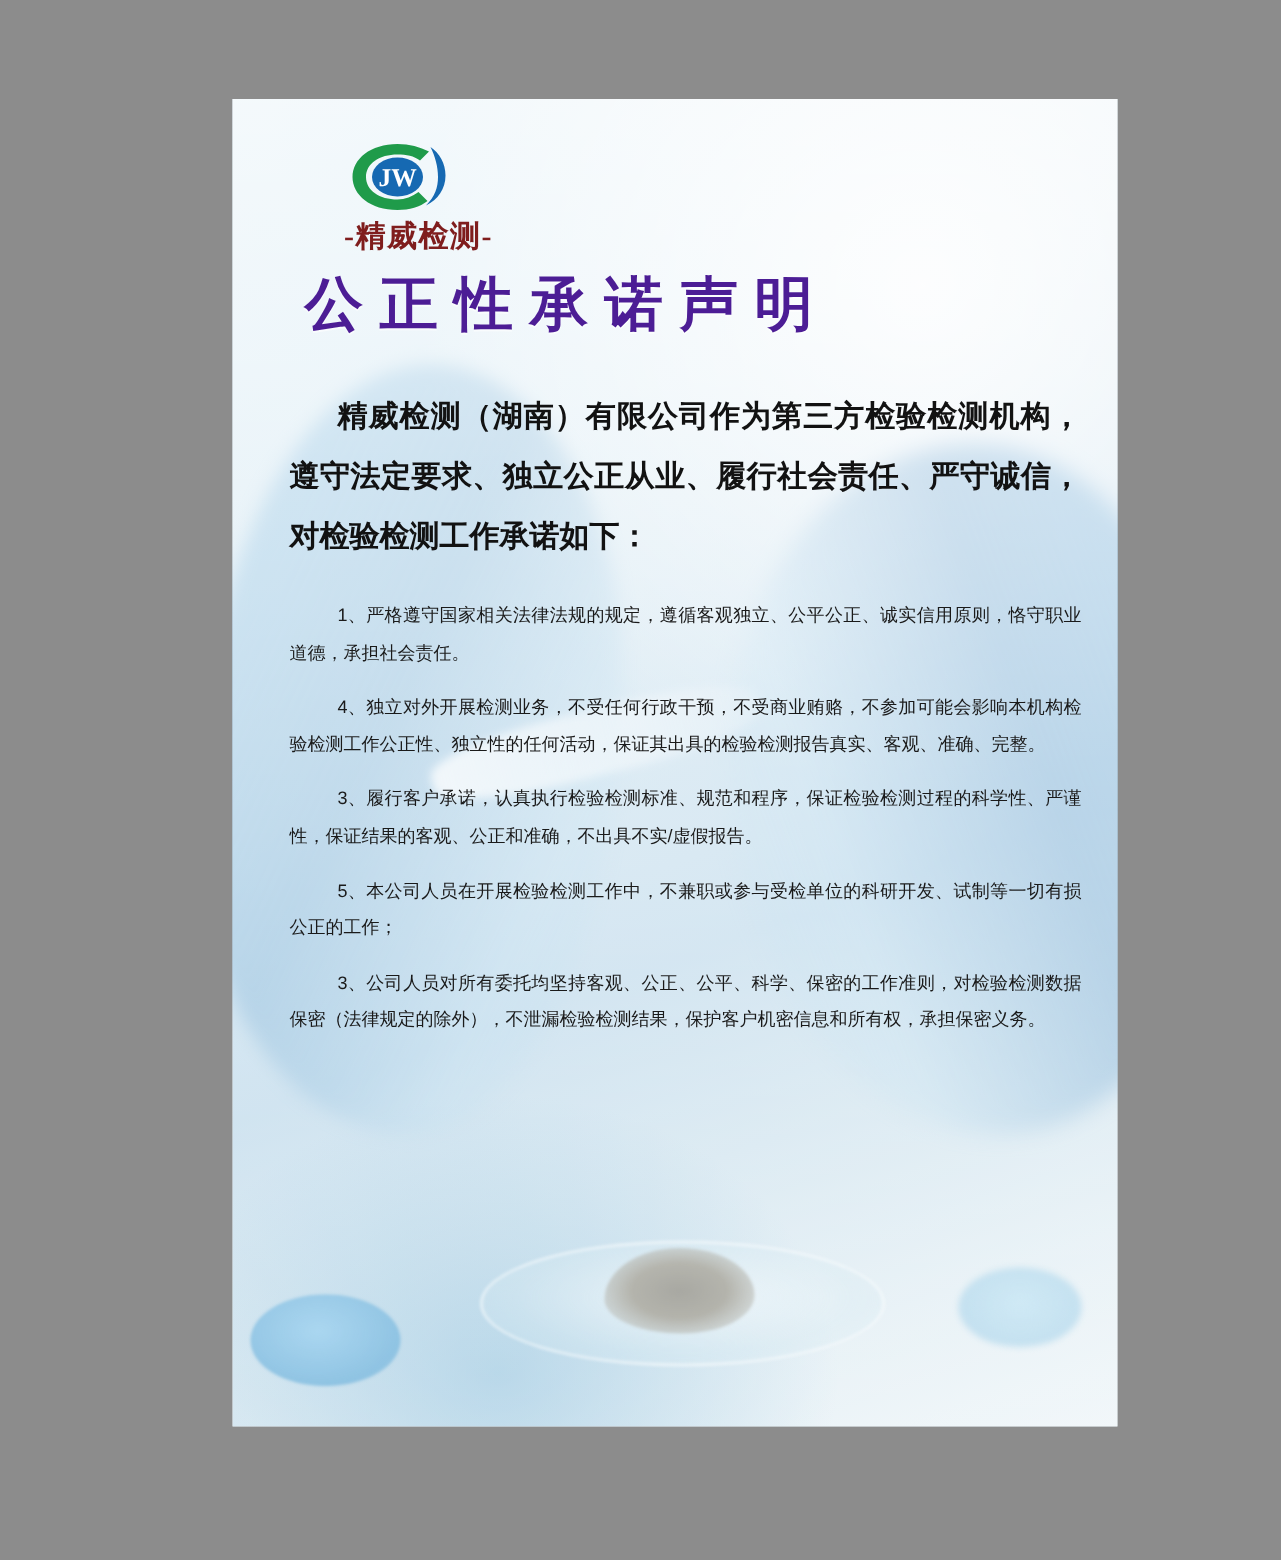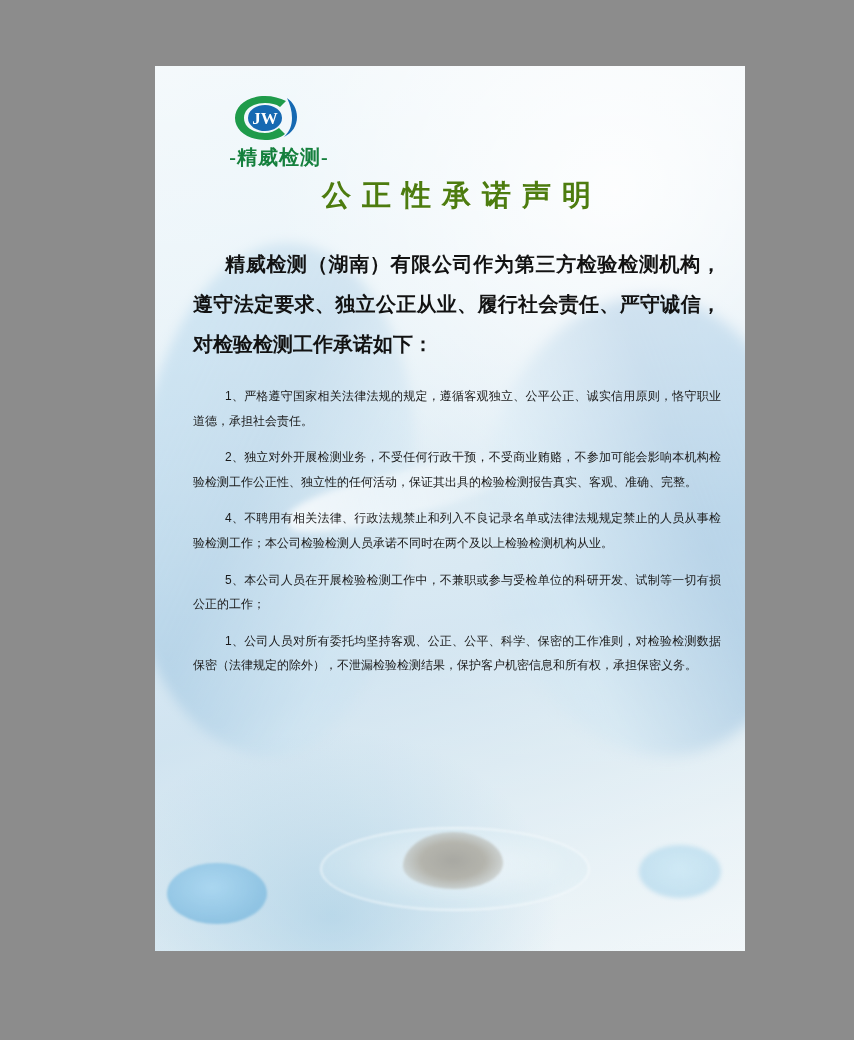--- a/index.html
+++ b/index.html
@@ -138,30 +138,29 @@
   .logo-name {
     position: absolute;
     left: 0;
     top: 52px;
     width: 160px;
     text-align: center;
     font-family: "Liberation Serif", serif;
     font-weight: bold;
     font-size: 20px;
     letter-spacing: 1px;
-    color: #15803d;
+    color: #7f1d1d;
   }
 
   .doc-title {
-    text-align: center;
     font-family: "Liberation Serif", serif;
     font-weight: bold;
-    font-size: 29px;
+    font-size: 39px;
     letter-spacing: 11px;
-    color: #4d7c0f;
+    color: #4c1d95;
     margin: 4px 0 0 0;
     padding-left: 10px;
     text-shadow: 0 1px 0 rgba(255,255,255,0.6);
   }
 
   .lead {
     margin-top: 28px;
     font-family: "Liberation Sans", sans-serif;
     font-weight: bold;
     font-size: 20px;
@@ -211,20 +210,20 @@
       </svg>
       <div class="logo-name">-精威检测-</div>
     </div>
 
     <h1 class="doc-title">公正性承诺声明</h1>
 
     <p class="lead">精威检测（湖南）有限公司作为第三方检验检测机构，遵守法定要求、独立公正从业、履行社会责任、严守诚信，对检验检测工作承诺如下：</p>
 
     <div class="clauses">
       <p class="clause">1、严格遵守国家相关法律法规的规定，遵循客观独立、公平公正、诚实信用原则，恪守职业道德，承担社会责任。</p>
-      <p class="clause">2、独立对外开展检测业务，不受任何行政干预，不受商业贿赂，不参加可能会影响本机构检验检测工作公正性、独立性的任何活动，保证其出具的检验检测报告真实、客观、准确、完整。</p>
-      <p class="clause">4、不聘用有相关法律、行政法规禁止和列入不良记录名单或法律法规规定禁止的人员从事检验检测工作；本公司检验检测人员承诺不同时在两个及以上检验检测机构从业。</p>
+      <p class="clause">4、独立对外开展检测业务，不受任何行政干预，不受商业贿赂，不参加可能会影响本机构检验检测工作公正性、独立性的任何活动，保证其出具的检验检测报告真实、客观、准确、完整。</p>
+      <p class="clause">3、履行客户承诺，认真执行检验检测标准、规范和程序，保证检验检测过程的科学性、严谨性，保证结果的客观、公正和准确，不出具不实/虚假报告。</p>
       <p class="clause">5、本公司人员在开展检验检测工作中，不兼职或参与受检单位的科研开发、试制等一切有损公正的工作；</p>
-      <p class="clause">1、公司人员对所有委托均坚持客观、公正、公平、科学、保密的工作准则，对检验检测数据保密（法律规定的除外），不泄漏检验检测结果，保护客户机密信息和所有权，承担保密义务。</p>
+      <p class="clause">3、公司人员对所有委托均坚持客观、公正、公平、科学、保密的工作准则，对检验检测数据保密（法律规定的除外），不泄漏检验检测结果，保护客户机密信息和所有权，承担保密义务。</p>
     </div>
 
   </div>
 </div>
 
 </body></html>

